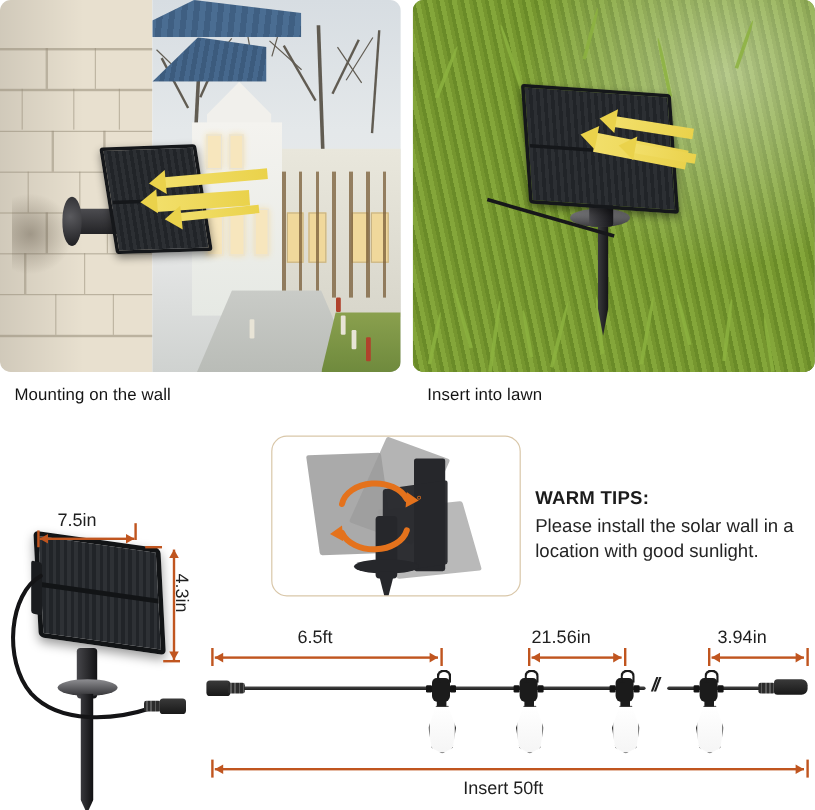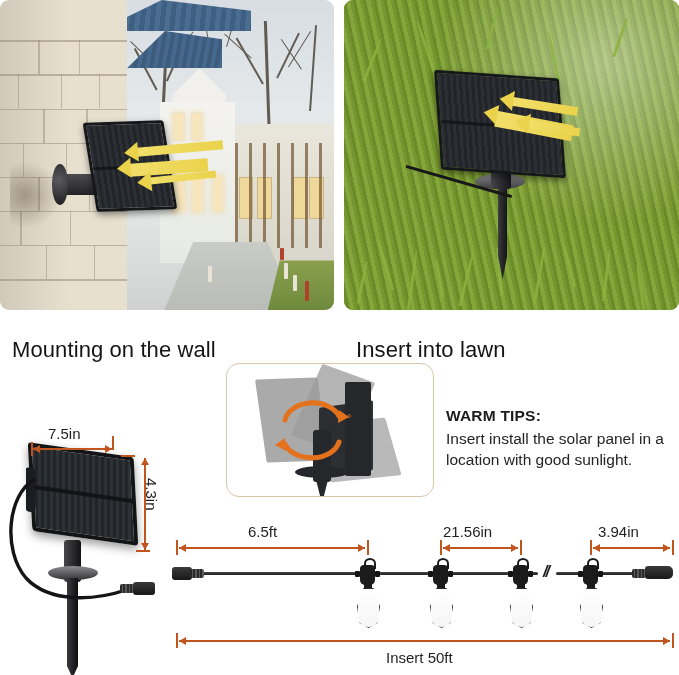--- a/index.html
+++ b/index.html
@@ -67,21 +67,21 @@
     border:3px solid #15171a;box-sizing:border-box;box-shadow:0 3px 7px rgba(0,0,0,.45);}
   .panel .split{position:absolute;left:4px;right:4px;top:50%;height:3px;background:#15171a;}
 
   
   .yarrow{position:absolute;height:9px;background:linear-gradient(90deg,#f2df6a,#ead24b);}
   .yarrow:after{content:"";position:absolute;left:-13px;top:-6px;
      border-top:10.5px solid transparent;border-bottom:10.5px solid transparent;
      border-right:14px solid #ead24b;}
 
   
-  .caption{position:absolute;font-size:22px;letter-spacing:.1px;color:#141414;margin-top:17px;}
+  .caption{position:absolute;font-size:14px;letter-spacing:.1px;color:#141414;}
   .cap1{left:12px;top:320px;}
   .cap2{left:356px;top:320px;}
 
   
   .box360{position:absolute;left:226px;top:363px;width:206px;height:132px;
      border:1.6px solid #d9c7a9;border-radius:13px;background:#fff;overflow:hidden;}
   .ghost{position:absolute;background:#9b9b9b;opacity:.85;}
   .blk{position:absolute;background:#26272b;}
   .badge360{position:absolute;left:50%;top:48%;transform:translate(-50%,-50%);
      font-size:35px;font-weight:700;color:#e4721c;letter-spacing:-1px;
@@ -316,21 +316,21 @@
     <path d="M58,56 A28,20 0 0 1 112,52" fill="none" stroke="#e4721c" stroke-width="5" stroke-linecap="round"></path>
     <polygon points="112,46 122,53 111,59" fill="#e4721c"></polygon>
     <path d="M112,78 A28,20 0 0 1 58,80" fill="none" stroke="#e4721c" stroke-width="5" stroke-linecap="round"></path>
     <polygon points="58,74 48,81 59,87" fill="#e4721c"></polygon>
   </svg>
 
   <div class="badgedeg" style="left:120px;top:48px;">°</div>
 </div>
 
 <div class="tips-title">WARM TIPS:</div>
-<div class="tips-body">Insert install the solar panel in a location with good sunlight.</div>
+<div class="tips-body">Please install the solar wall in a location with good sunlight.</div>
 
 <div class="abs" style="left:0;top:515px;width:679px;height:160px;">
 
   <div class="tick" style="left:176px;top:25px;height:15px;"></div>
   <div class="tick" style="left:367px;top:25px;height:15px;"></div>
   <div class="dimline" style="left:179px;top:32px;width:186px;"></div>
   <div class="dimlabel" style="left:248px;top:8px;">6.5ft</div>
 
   <div class="tick" style="left:440px;top:25px;height:15px;"></div>
   <div class="tick" style="left:520px;top:25px;height:15px;"></div>

